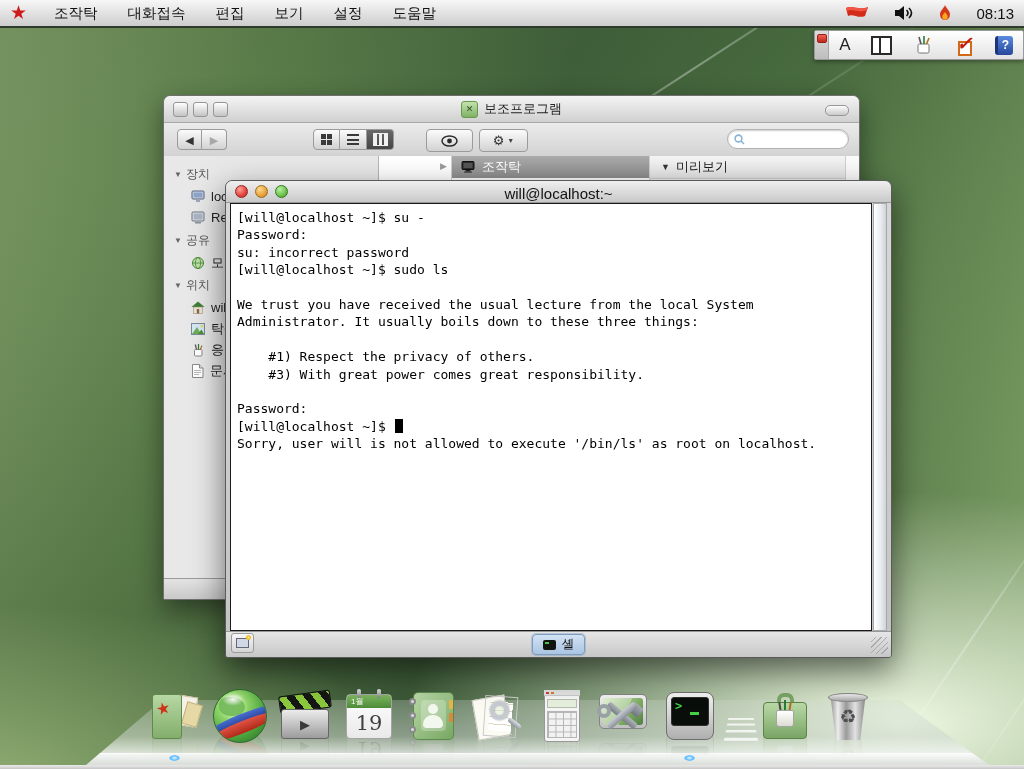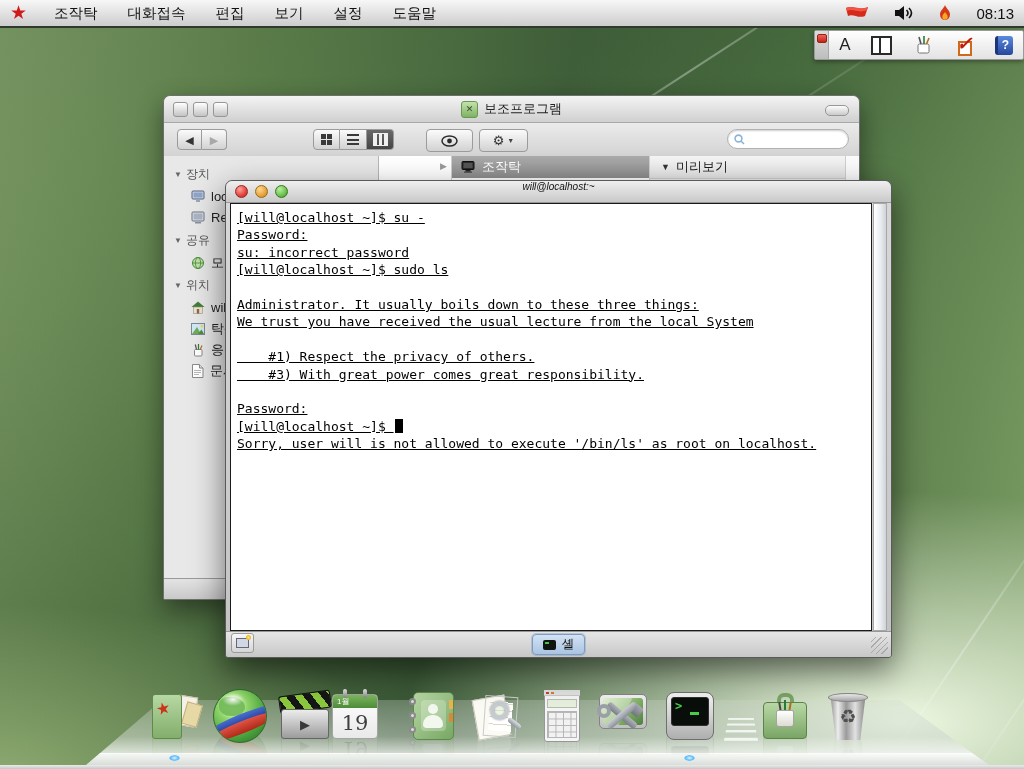--- a/index.html
+++ b/index.html
@@ -99,29 +99,29 @@
   .fm-prevhdr .tri{font-size:9px;color:#333;}
   .fm-scroll{width:13px;background:#fbfbfb;border-left:1px solid #cfcfcf;}
   .fm-statusbar{position:absolute;bottom:0;left:0;right:0;height:20px;border-top:1px solid #9a9a9a;
     background:linear-gradient(#e3e3e3,#c9c9c9);border-radius:0 0 2px 2px;}
 
   
   .term{position:absolute;left:225px;top:180px;width:665px;height:476px;z-index:20;
     background:linear-gradient(#d8d8d8,#c3c3c3);border:1px solid #5a5a5a;border-radius:7px 7px 3px 3px;
     box-shadow:0 12px 32px rgba(0,0,0,.55);}
   .term-titlebar{height:21px;background:linear-gradient(#efefef,#c9c9c9);border-bottom:1px solid #979797;
-    border-radius:7px 7px 0 0;position:relative;display:flex;align-items:flex-start;justify-content:center;
-    font-size:10px;color:#111;font-style:italic;}
+    border-radius:7px 7px 0 0;position:relative;display:flex;align-items:flex-end;justify-content:center;
+    font-size:15px;color:#111;}
   .term-lights{position:absolute;left:9px;top:4px;display:flex;gap:7px;}
   .light{width:13px;height:13px;border-radius:50%;box-sizing:border-box;}
   .l-red{background:radial-gradient(circle at 35% 30%,#ffa39a,#e0443e 60%,#b02c24);border:1px solid #99231e;}
   .l-yellow{background:radial-gradient(circle at 35% 30%,#ffd98f,#e8a33d 60%,#c07f1e);border:1px solid #9a6a18;}
   .l-green{background:radial-gradient(circle at 35% 30%,#b8efa2,#6ec24e 60%,#3f9428);border:1px solid #35791f;}
   .term-body{position:absolute;left:4px;right:19px;top:22px;bottom:26px;background:#fff;border:1px solid #1a1a1a;
-    overflow:hidden;padding:6px 0 0 6px;cursor:text;text-decoration:underline;}
+    overflow:hidden;padding:6px 0 0 6px;cursor:text;}
   .term-line{font-family:"DejaVu Sans Mono", monospace;font-size:13px;height:17.4px;white-space:pre;color:#000;}
   .cursor{display:inline-block;width:8px;height:14px;background:#000;vertical-align:-2px;margin-left:1px;}
   .term-scroll{position:absolute;right:4px;top:22px;bottom:26px;width:14px;
     background:linear-gradient(90deg,#ffffff,#e9edf0 55%,#ced3d8);border:1px solid #a8a8a8;box-sizing:border-box;}
   .term-bottombar{position:absolute;left:0;right:0;bottom:0;height:25px;background:linear-gradient(#e6e6e6,#c7c7c7);
     border-top:1px solid #979797;display:flex;align-items:center;justify-content:center;border-radius:0 0 3px 3px;}
   .term-tab{height:19px;padding:0 10px;background:linear-gradient(#d3e2f4,#a9c4e2);border:1px solid #7e9cbe;border-radius:4px;
     display:flex;align-items:center;gap:6px;font-size:12.5px;color:#111;box-shadow:0 0 0 1px rgba(130,160,200,.45);}
   .tab-termicon{width:13px;height:10px;background:#101510;border-radius:2px;position:relative;}
   .tab-termicon:before{content:"";position:absolute;left:2px;top:2px;width:4px;height:2px;background:#46c446;}
@@ -455,22 +455,22 @@
     </div>
     <span>will@localhost:~</span>
   </div>
 
   <div class="term-body">
     <div class="term-line">[will@localhost ~]$ su -</div>
     <div class="term-line">Password:</div>
     <div class="term-line">su: incorrect password</div>
     <div class="term-line">[will@localhost ~]$ sudo ls</div>
     <div class="term-line"></div>
+    <div class="term-line">We trust you have received the usual lecture from the local System</div>
     <div class="term-line">Administrator. It usually boils down to these three things:</div>
-    <div class="term-line">We trust you have received the usual lecture from the local System</div>
     <div class="term-line"></div>
     <div class="term-line">    #1) Respect the privacy of others.</div>
     <div class="term-line">    #3) With great power comes great responsibility.</div>
     <div class="term-line"></div>
     <div class="term-line">Password:</div>
     <div class="term-line"><span>[will@localhost ~]$ </span><span class="cursor"></span></div>
     <div class="term-line">Sorry, user will is not allowed to execute '/bin/ls' as root on localhost.</div>
   </div>
   <div class="term-scroll"></div>
 
@@ -508,21 +508,21 @@
     <div class="gl-rb-red"></div>
     <div class="gl-glint"></div>
   </div>
 </div>
 
 <div class="dicon" style="left:277px;">
   <div class="cl-top"></div>
   <div class="cl-body">▶</div>
 </div>
 
-<div class="dicon" style="left:327px;">
+<div class="dicon" style="left:341px;">
   <div class="ca-page">
     <div class="ca-hdr">1월</div>
     <div class="ca-day">19</div>
   </div>
   <div class="ca-ring" style="left:16px;"></div>
   <div class="ca-ring" style="right:16px;"></div>
 </div>
 
 <div class="dicon" style="left:404px;">
   <div class="co-cover"></div>

